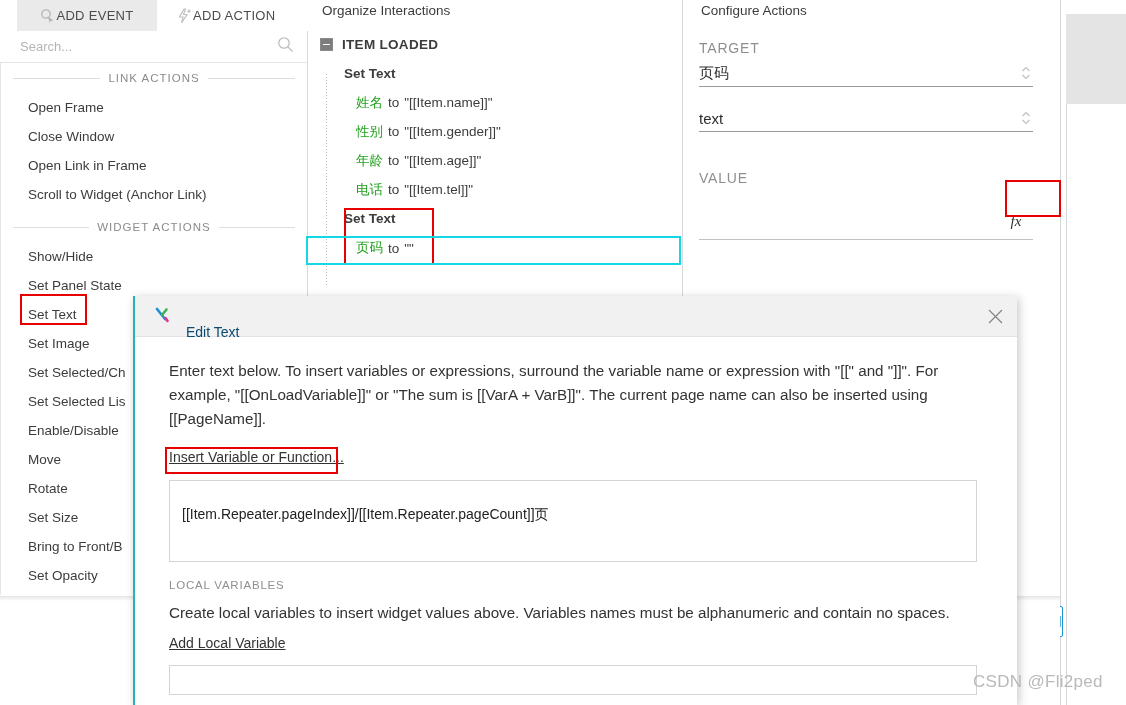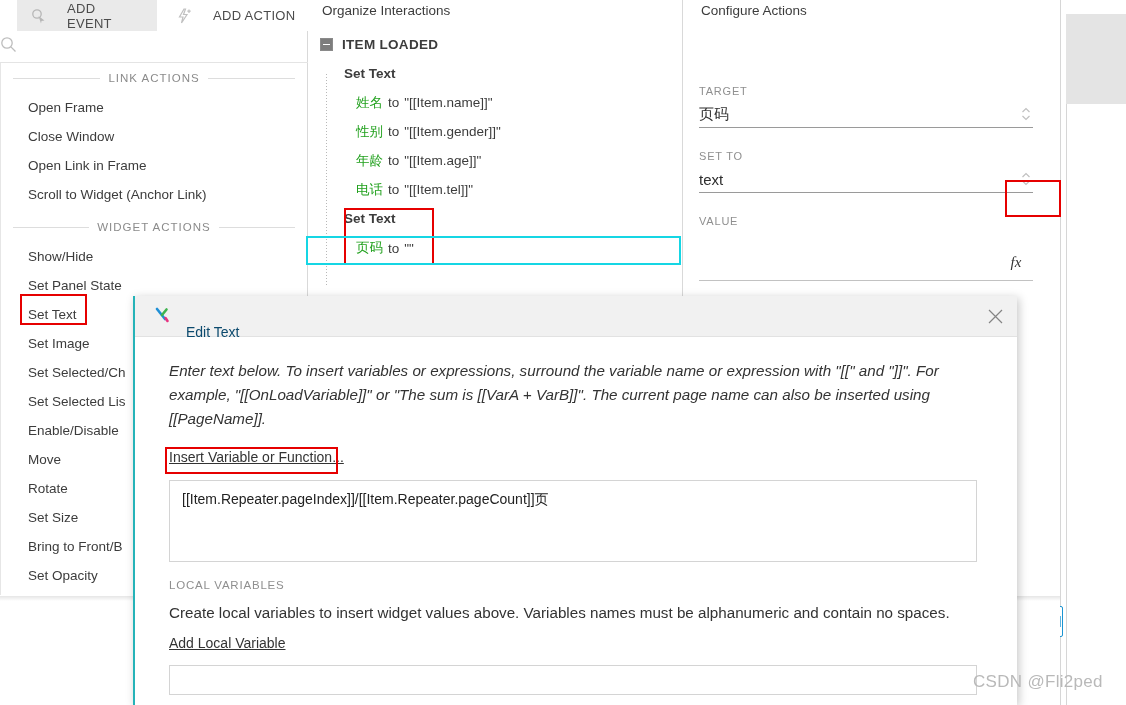--- a/index.html
+++ b/index.html
@@ -20,21 +20,21 @@
   .canvas-vline { position:absolute; top:0; width:1px; height:705px; background:#d6d6d6; }
 
   
   .left-panel {
     position:absolute; left:0; top:0; width:308px; height:596px;
     background:#ffffff; border-right:1px solid #d9d9d9;
   }
   .tabbar { position:absolute; left:0; top:0; width:308px; height:31px; background:#ffffff; }
   .tab {
     position:absolute; top:0; height:31px;
-    display:flex; align-items:center; gap:20px;
+    display:flex; align-items:center; gap:0;
     font-size:13px; color:#4b4b4b; letter-spacing:.3px;
     padding:0 14px; cursor:default;
   }
   .tab.active { background:#eaeaea; }
   .tab-icon { width:16px; height:16px; display:inline-block; opacity:.55; }
   .search-row {
     position:absolute; left:0; top:31px; width:308px; height:32px;
     border-bottom:1px solid #e4e4e4; display:flex; align-items:center;
   }
   .search-input {
@@ -81,21 +81,21 @@
   .cn { color:#22a11e; }
   .mid-footer { position:absolute; left:0; bottom:0; width:375px; height:18px;
                 background:linear-gradient(to bottom,#fbfbfb,#f1f1f1); border-top:1px solid #e2e2e2; }
 
   
   .right-panel {
     position:absolute; left:683px; top:0; width:377px; height:596px; background:#ffffff;
   }
   .rp-title { font-size:13.5px; color:#3c3c3c; padding:0 0 0 18px; line-height:22px; }
   .field { position:absolute; left:16px; width:334px; }
-  .field-label { font-size:11px; color:#8f8f8f; letter-spacing:.8px; margin-bottom:4px;margin-top:45px; }
+  .field-label { font-size:14px; color:#8f8f8f; letter-spacing:.8px; margin-bottom:4px; }
   .field-ctrl {
     position:relative; border-bottom:1px solid #9a9a9a; height:27px;
     display:flex; align-items:center; font-size:15px; color:#2e2e2e;
   }
   .field-ctrl.light { border-bottom-color:#c2c2c2; }
   .spinner { position:absolute; right:2px; top:4px; width:10px; height:18px; opacity:.55; }
   .fx-btn {
     position:absolute; right:0; top:0; width:34px; height:26px;
     display:flex; align-items:center; justify-content:center;
     font-family:"Liberation Serif", serif; font-style:italic; font-size:15px; color:#333;
@@ -120,29 +120,29 @@
     height:41px; background:#f1f1f1; border-bottom:1px solid #e2e2e2;
     display:flex; align-items:center; padding:0 0 0 19px;
   }
   .modal-logo { width:20px; height:20px; margin-right:12px; }
   .modal-title { font-size:14px; color:#0c4a6e;margin-top:32px; }
   .modal-close {
     margin-left:auto; width:44px; height:41px;
     display:flex; align-items:center; justify-content:center; opacity:.65;
   }
   .modal-body { padding:22px 34px 0 34px; }
-  .instr { font-size:15.2px; line-height:24px; color:#333;font-style:italic; }
+  .instr { font-size:15.2px; line-height:24px; color:#333; }
   .link {
     display:inline-block; margin-top:18px; font-size:14px; color:#333;
     text-decoration:underline; cursor:pointer;
   }
   .ta {
     margin-top:14px; width:808px; height:82px;
     border:1px solid #d4d4d4; background:#fff;
-    padding:9px 12px; font-size:14px; color:#222;
+    padding:24px 12px; font-size:14px; color:#222;
     font-family:"Liberation Sans", sans-serif; outline:none; resize:none;
     line-height:19px;
   }
   .sec-label { margin-top:13px; font-size:11.5px; color:#8f8f8f; letter-spacing:.8px; }
   .sec-text { margin-top:10px; font-size:15.2px; line-height:24px; color:#333; width:812px; }
   .lv-box { margin-top:13px; width:808px; height:30px; border:1px solid #d4d4d4; background:#fff; }
 
   
   .anno-red { position:absolute; border:2px solid #e60000; pointer-events:none; }
   .anno-cyan { position:absolute; border:2px solid #15d6e4; pointer-events:none; }
@@ -191,20 +191,21 @@
           <svg width="16" height="16" viewBox="0 0 16 16">
             <path d="M7 1 L2.5 9 H6 L4.5 15 L10 6.5 H6.5 L8.5 1 Z" fill="none" stroke="#8d8d8d" stroke-width="1.2"></path>
             <path d="M12 1.5 V5 M10.3 3.2 H13.7" stroke="#8d8d8d" stroke-width="1.2"></path>
           </svg>
         </span>
         <span>ADD ACTION</span>
       </div>
     </div>
 
     <div class="search-row">
+      <input class="search-input" type="text" placeholder="Search..." style="">
       <span class="search-icon">
         <svg width="17" height="17" viewBox="0 0 17 17">
           <circle cx="7" cy="7" r="5.2" fill="none" stroke="#7c7c7c" stroke-width="1.3"></circle>
           <line x1="10.9" y1="10.9" x2="15.5" y2="15.5" stroke="#7c7c7c" stroke-width="1.3"></line>
         </svg>
       </span>
     </div>
 
     <div class="panel-body">
 
@@ -294,21 +295,20 @@
         <span class="spinner">
           <svg width="10" height="18" viewBox="0 0 10 18">
             <path d="M1.5 7 L5 3.5 L8.5 7" fill="none" stroke="#8d8d8d" stroke-width="1.2"></path>
             <path d="M1.5 11 L5 14.5 L8.5 11" fill="none" stroke="#8d8d8d" stroke-width="1.2"></path>
           </svg>
         </span>
       </div>
     </div>
 
     <div class="field" style="top:105px;">
-      <div class="field-label">SET TO</div>
       <div class="field-ctrl">
         <span>text</span>
         <span class="spinner">
           <svg width="10" height="18" viewBox="0 0 10 18">
             <path d="M1.5 7 L5 3.5 L8.5 7" fill="none" stroke="#8d8d8d" stroke-width="1.2"></path>
             <path d="M1.5 11 L5 14.5 L8.5 11" fill="none" stroke="#8d8d8d" stroke-width="1.2"></path>
           </svg>
         </span>
       </div>
     </div>

